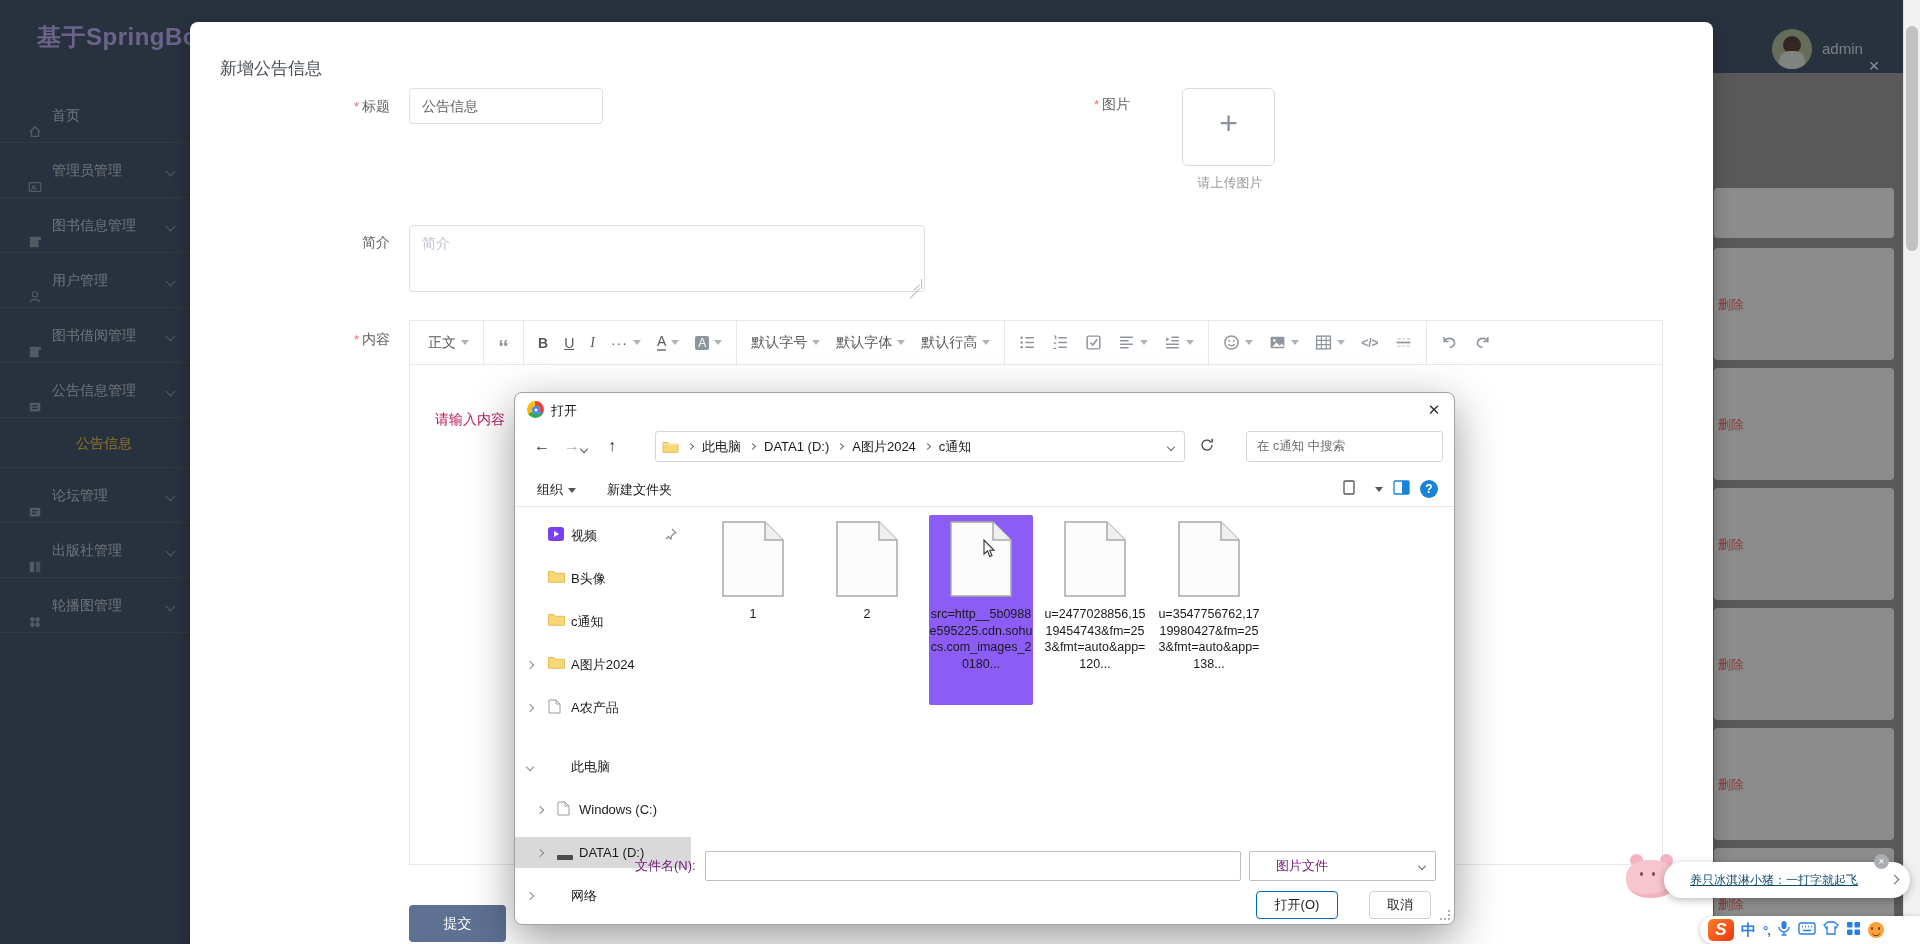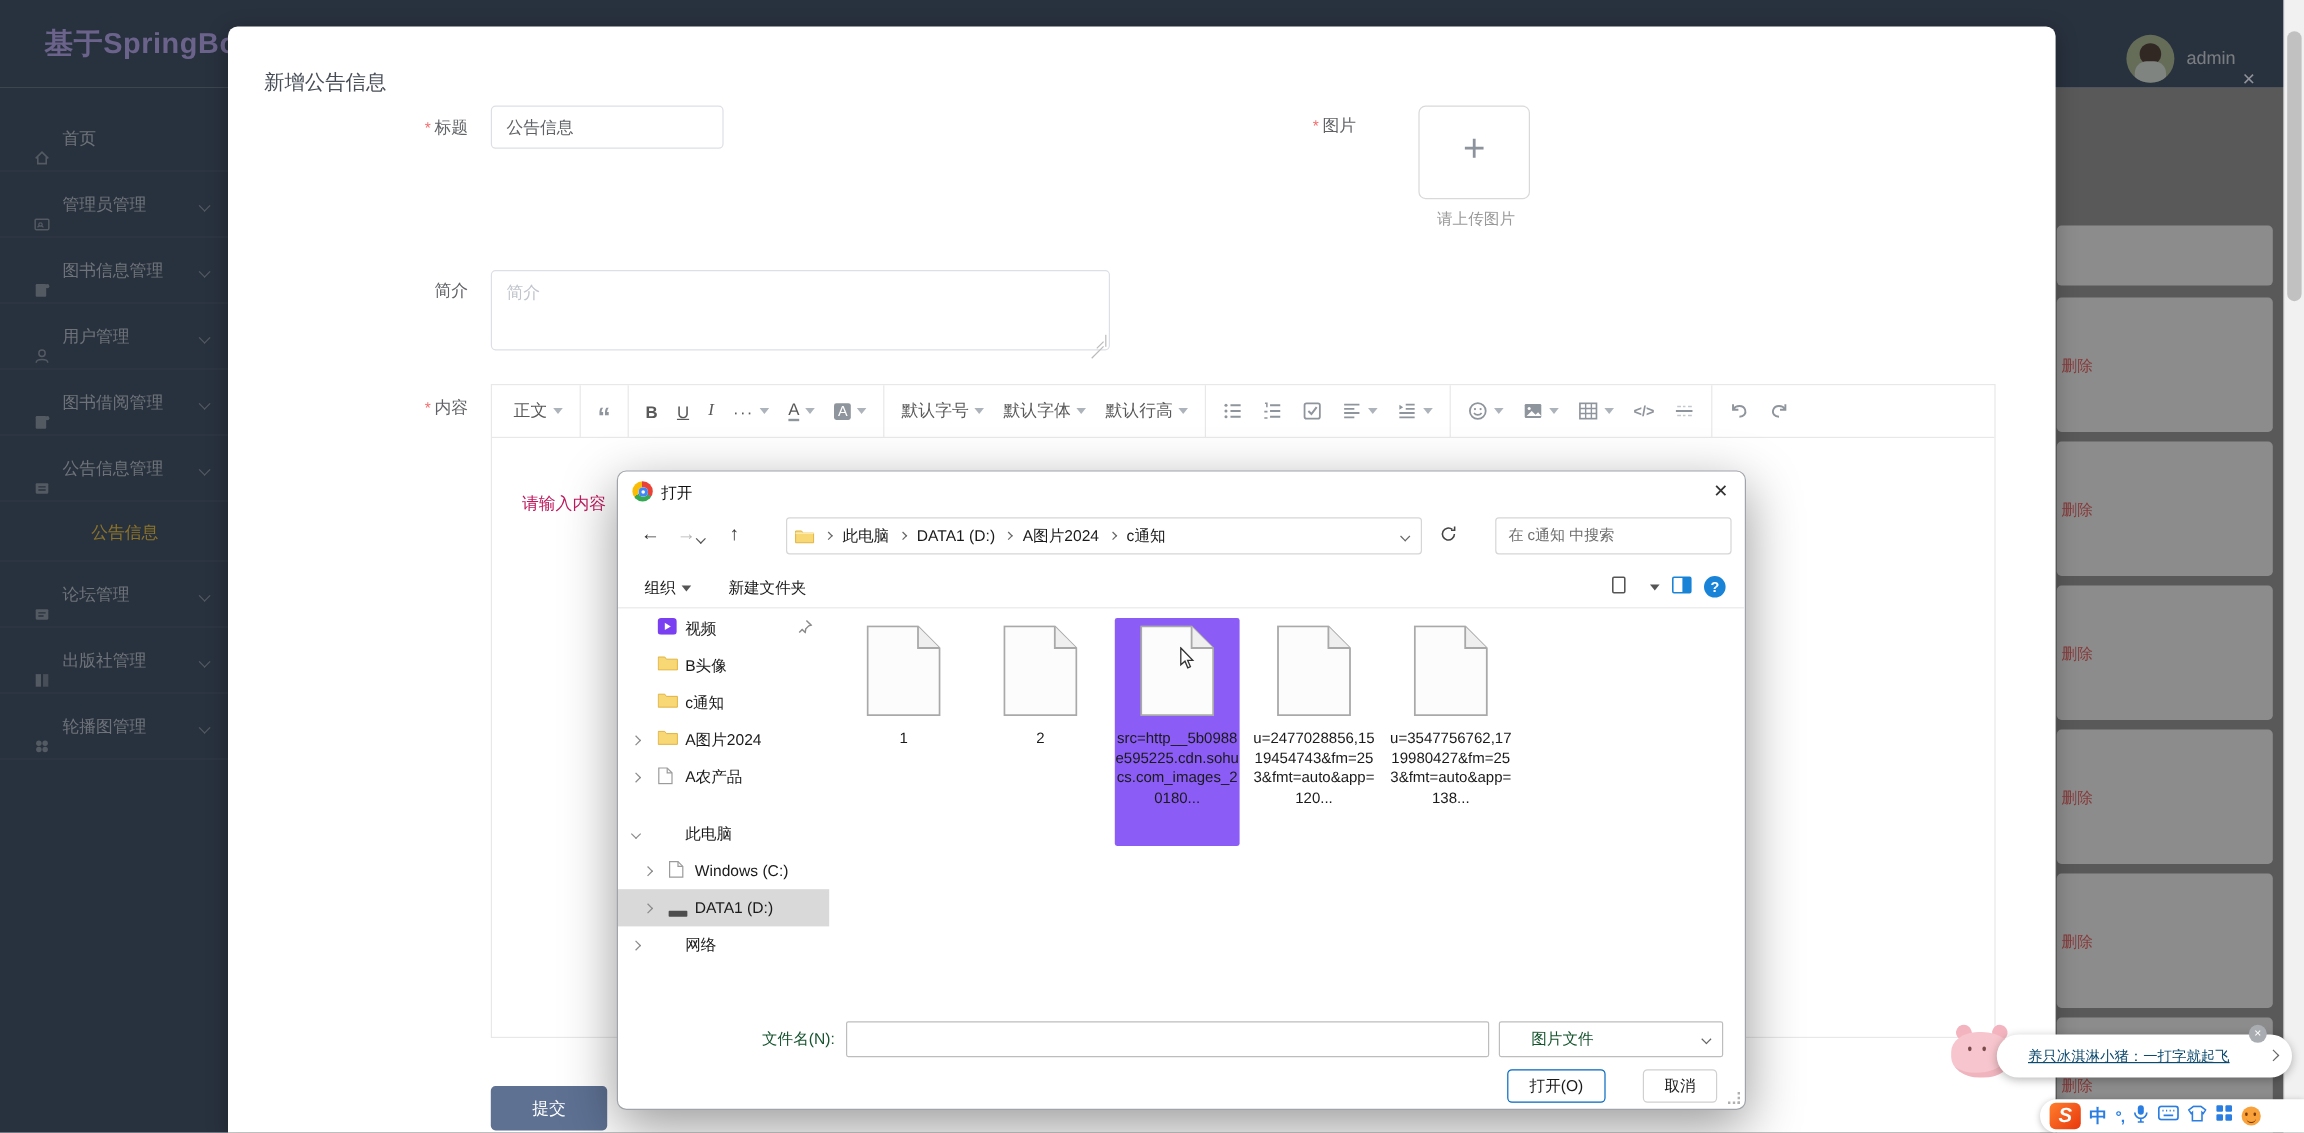--- a/index.html
+++ b/index.html
@@ -69,33 +69,33 @@
   .crumbbox .chev{width:5px;height:5px;border-right:1.3px solid #666;border-bottom:1.3px solid #666;transform:rotate(-45deg);margin:0 9px;}
   .crumbbox .ddcar{margin-left:auto;width:6px;height:6px;border-right:1.3px solid #666;border-bottom:1.3px solid #666;transform:rotate(45deg);margin-right:4px;}
   .refresh{position:absolute;left:684px;top:10px;}
   .searchbox{position:absolute;left:731px;top:4px;width:197px;height:31px;border:1px solid #d6d6d6;border-radius:3px;background:#fff;font-size:12.5px;color:#6d6d6d;line-height:29px;padding:0 10px;}
   .dtool{left:0;top:80px;width:100%;height:34px;border-bottom:1px solid #e9e9e9;font-size:13px;color:#1a1a1a;}
   .dtool .t1{position:absolute;left:22px;top:8px;display:flex;align-items:center;}
   .dtool .t2{position:absolute;left:92px;top:8px;}
   .dtool .vicons{position:absolute;right:16px;top:7px;display:flex;align-items:center;gap:10px;}
   .helpc{width:18px;height:18px;border-radius:50%;background:#1883d7;color:#fff;font-size:12px;font-weight:bold;text-align:center;line-height:18px;}
   .dnav{left:0;top:115px;width:176px;height:330px;font-size:13px;color:#1a1a1a;}
-  .drow{position:relative;height:31px;display:flex;align-items:center;}
+  .drow{position:relative;height:31px;display:flex;align-items:center;margin-top:12px;}
   .drow .xp{position:absolute;left:12px;width:6px;height:6px;border-right:1.3px solid #8a8a8a;border-bottom:1.3px solid #8a8a8a;transform:rotate(-45deg);}
   .drow .xp.open{transform:rotate(45deg);}
   .drow .nico{position:absolute;left:33px;top:7px;}
   .drow .nlbl{position:absolute;left:56px;}
   .drow.noicon .nlbl{left:56px;}
   .drow.sel{background:#d9d9d9;}
   .pin{position:absolute;right:14px;top:8px;}
   .files{left:186px;top:122px;width:750px;height:190px;display:flex;gap:10px;}
   .fitem{position:relative;width:104px;text-align:center;padding-top:6px;border-radius:2px;}
   .fitem.hov{background:#8b5cf6;}
   .flab{margin-top:5px;font-size:12.5px;line-height:1.32;color:#1a1a1a;word-break:break-all;}
-  .fnrow{left:0;top:455px;width:100%;height:36px;font-size:13px;color:#14532d;}
+  .fnrow{left:0;top:455px;width:100%;height:36px;font-size:13px;color:#701a75;}
   .fnlbl{position:absolute;left:120px;top:9px;}
   .fncombo{position:absolute;left:190px;top:3px;width:536px;height:30px;border:1px solid #bdbdbd;border-radius:2px;background:#fff;}
   .ftsel{position:absolute;left:734px;top:3px;width:187px;height:30px;border:1px solid #bdbdbd;border-radius:2px;background:#fff;line-height:28px;padding:0 26px;}
   .ftsel .ddcar{position:absolute;right:10px;top:11px;width:6px;height:6px;border-right:1.3px solid #666;border-bottom:1.3px solid #666;transform:rotate(45deg);}
   .btnrow{left:0;top:498px;width:100%;height:30px;font-size:13px;}
   .wbtn{position:absolute;top:0;height:28px;border-radius:4px;background:#fff;text-align:center;line-height:26px;cursor:pointer;color:#1a1a1a;}
   .wopen{left:741px;width:82px;border:1px solid #0067c0;}
   .wcancel{left:854px;width:62px;border:1px solid #d0d0d0;}
   .grip2{left:925px;top:517px;width:10px;height:10px;border-right:2px dotted #b0b0b0;border-bottom:2px dotted #b0b0b0;}
   

